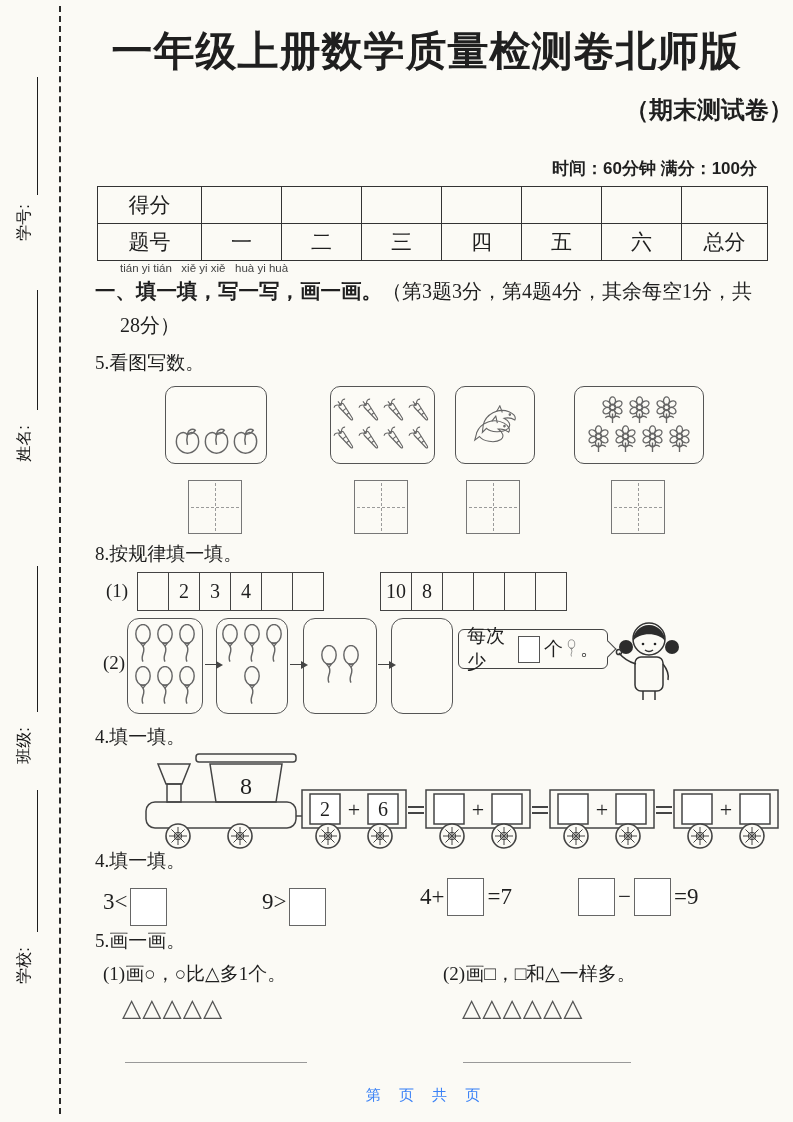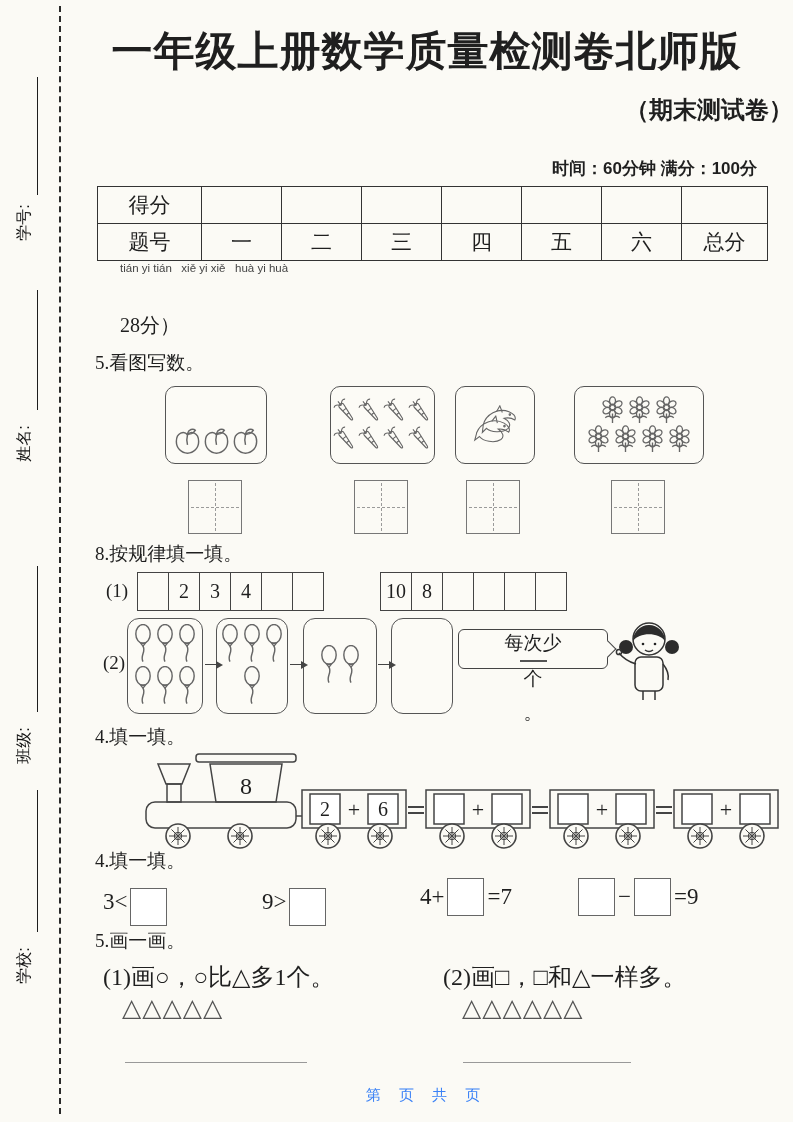--- a/index.html
+++ b/index.html
@@ -58,39 +58,39 @@
 
   
   .bbox{position:absolute;top:618px;height:96px;border:1.5px solid #555;border-radius:12px;background:#fcfbf6;box-sizing:border-box;}
   .bgrid{display:flex;flex-wrap:wrap;justify-content:center;align-content:center;width:100%;height:100%;}
   .bgrid .balloon-w{margin:0 1px;}
   .arr{position:absolute;top:664px;width:11px;height:0;border-top:1.6px solid #444;}
   .arr::after{content:"";position:absolute;right:-7px;top:-4.5px;border-left:7px solid #444;
               border-top:4px solid transparent;border-bottom:4px solid transparent;}
   .bubble{position:absolute;left:458px;top:629px;width:150px;height:40px;border:1.5px solid #444;
           border-radius:6px;background:#fcfbf6;display:flex;align-items:center;padding:0 8px;gap:4px;
-          font-size:19px;box-sizing:border-box;flex-direction:column;}
+          font-size:19px;box-sizing:border-box;}
   .bubble::after{content:"";position:absolute;right:-7px;top:13px;width:11px;height:11px;background:#fcfbf6;
           border-top:1.5px solid #444;border-right:1.5px solid #444;transform:rotate(45deg);}
   .bubble .bx{width:25px;height:25px;border:1.4px solid #555;background:#fff;}
   .girl{position:absolute;left:614px;top:614px;}
 
   
   .train{position:absolute;left:140px;top:750px;}
   .train .ln{stroke:#444;fill:none;stroke-width:1.5;}
   .train .bxr{stroke:#444;fill:#fff;stroke-width:1.5;}
   .train text{font-family:"Liberation Serif",serif;fill:#1f1f1f;}
 
   
   .q4-item{position:absolute;top:878px;display:flex;align-items:center;font-size:23px;gap:3px;}
   .q4-item .bx{width:35px;height:36px;border:1.3px solid #666;background:#fff;}
   .q4-item .b-lo{margin-top:10px;}
 
   
-  .q5-text{position:absolute;top:961px;font-size:24px;}
+  .q5-text{position:absolute;top:961px;font-size:19px;}
   .tri-row{position:absolute;top:993px;font-size:25px;letter-spacing:1px;color:#555;}
   .ansline{position:absolute;top:1062px;border-top:1.2px solid #999;}
 
   .footer{position:absolute;left:60px;right:0;top:1086px;text-align:center;font-size:15px;
           letter-spacing:7px;font-family:"Liberation Sans",sans-serif;color:#3b82f6;}
 </style>
 </head>
 <body>
 
 <div class="page">
@@ -138,20 +138,23 @@
       <td>三</td>
       <td>四</td>
       <td>五</td>
       <td>六</td>
       <td>总分</td>
     </tr>
   </tbody>
     </table>
 
   <div class="pinyin">tián yi tián   xiě yi xiě   huà yi huà</div>
+  <div class="sec-head">
+    <span class="b sans">一、填一填，写一写，画一画。</span><span>（第3题3分，第4题4分，其余每空1分，共</span>
+  </div>
   <div class="sec-head-l2">28分）</div>
 
   <div class="q-label" style="left:95px;top:350px;">5.看图写数。</div>
 
   <div class="pic-box" style="left:165px;width:100px;">
     <div class="pic-grid grid-peach">
       <svg class="ic" width="29" height="29" viewBox="0 0 24 26">
         <path d="M12 7 C9 3 2 5 2 13 C2 19 6.5 23.5 12 23.5 C17.5 23.5 22 19 22 13 C22 5 15 3 12 7 Z"></path>
         <path d="M12 7 C11.2 10 11.2 13 12 16"></path>
         <path d="M12 6 C13 2 17 1 19 3 C17 6 14 7 12 6 Z"></path>

